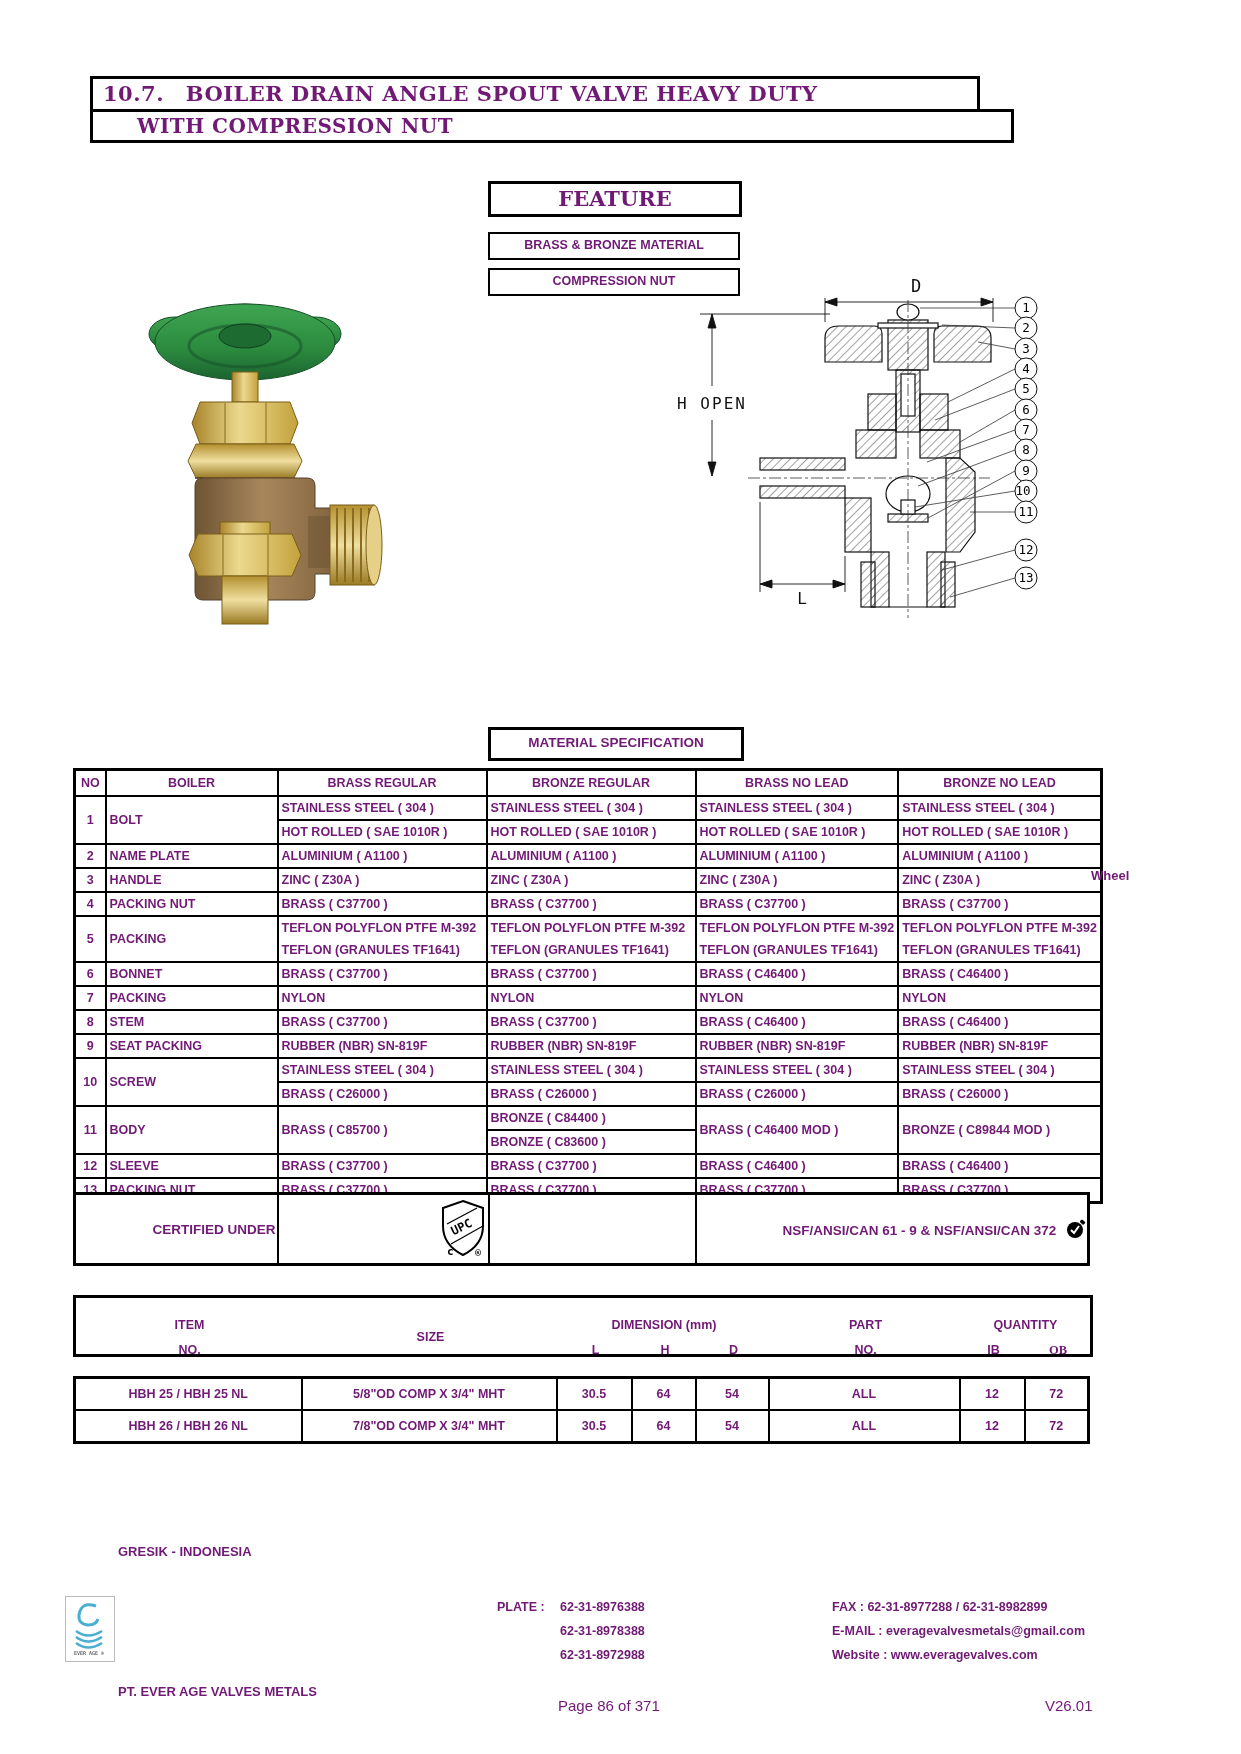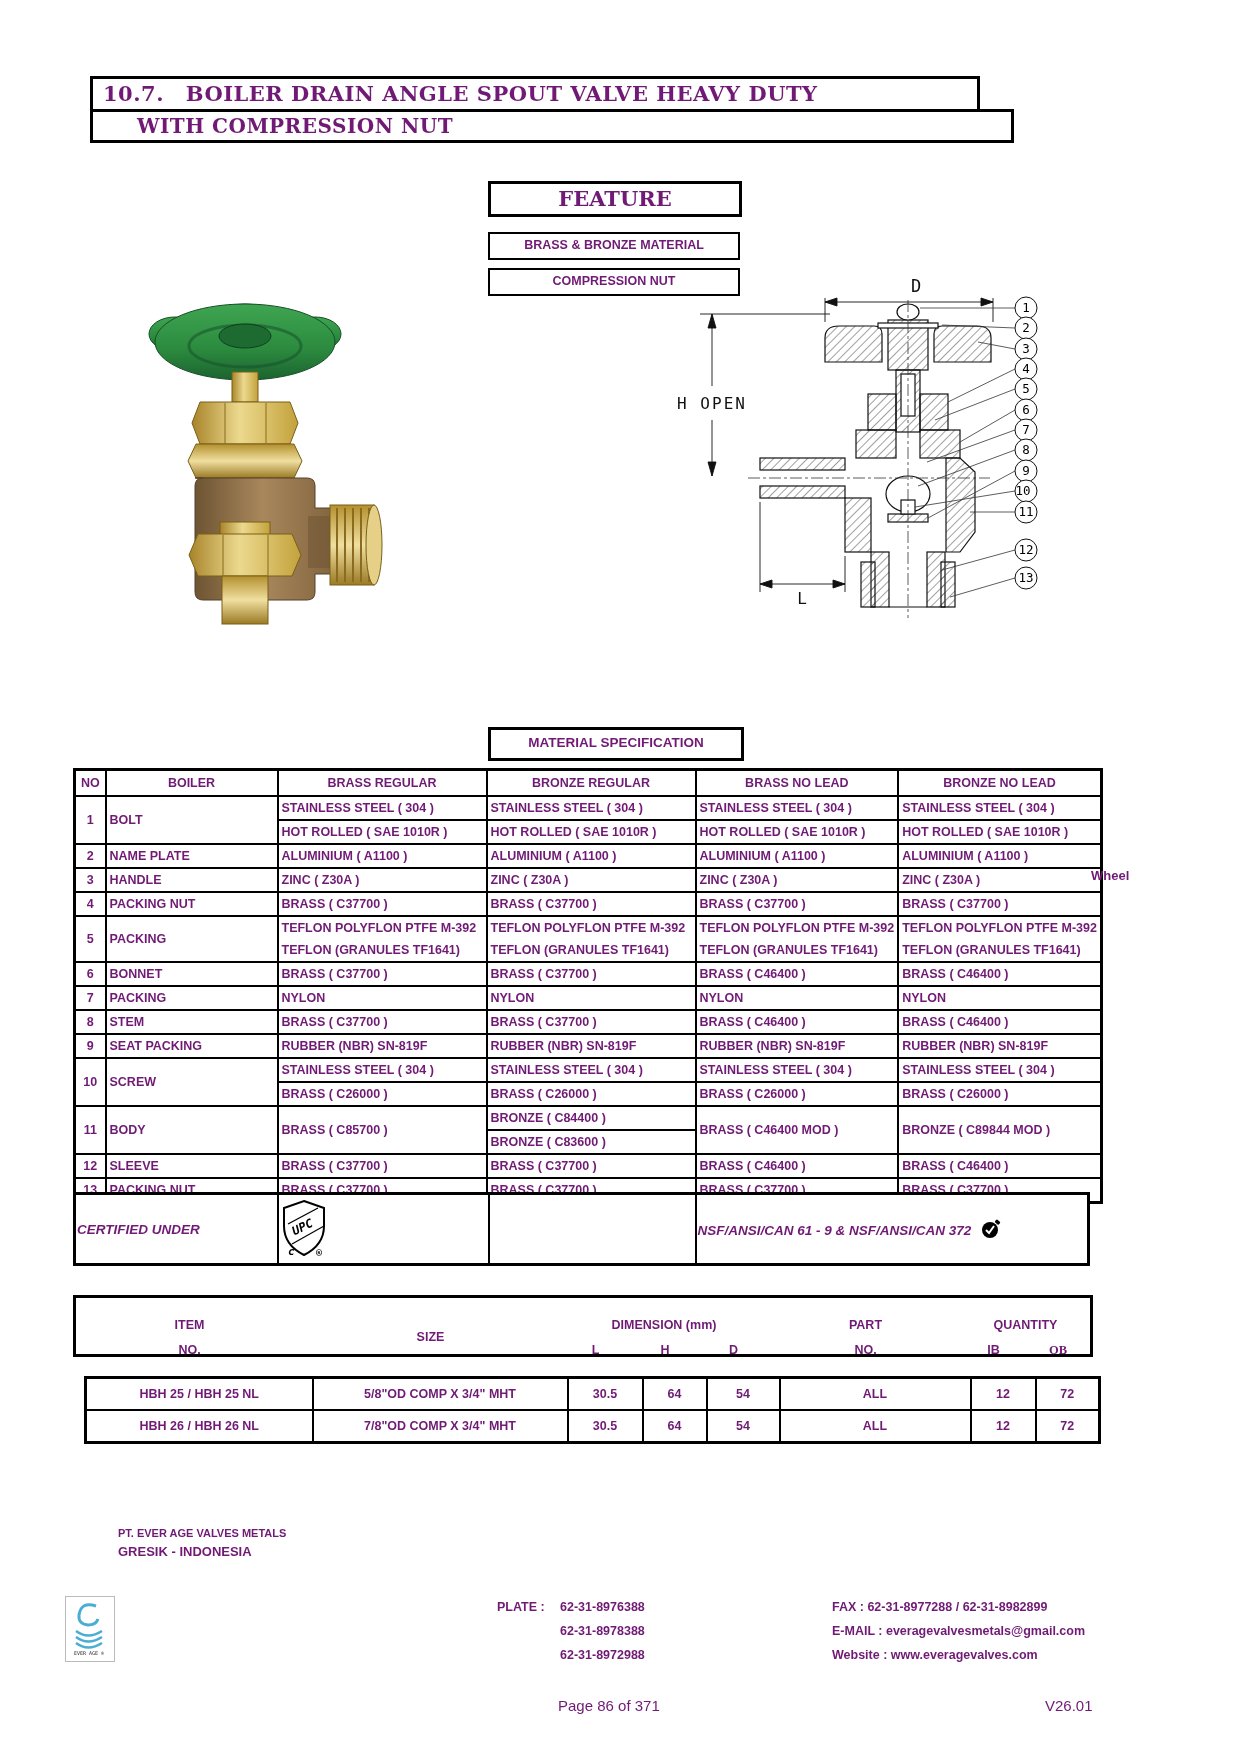--- a/index.html
+++ b/index.html
@@ -28,28 +28,28 @@
                         padding:0 3px;height:22px;overflow:hidden;white-space:nowrap;}
   .mtable th{text-align:center;height:24px;}
   .mtable td.c-no{text-align:center;padding:0;}
   .mtable td div{line-height:22px;}
   .mtable{border:3px solid #000;}
 
   .wheel-note{position:absolute;left:1091px;top:868px;font-size:13px;font-weight:bold;}
 
   
   .ctable{position:absolute;left:73px;top:1192px;border-collapse:collapse;table-layout:fixed;border:3px solid #000;background:#fff;}
-  .ctable td{border:2.5px solid #000;height:66px;text-align:left;vertical-align:middle;
-             font-size:13.5px;font-weight:bold;font-style:italic;}
+  .ctable td{border:2.5px solid #000;height:66px;text-align:right;vertical-align:middle;
+             font-size:13.5px;font-weight:bold;}
 
   
   .dim-header{position:absolute;left:73px;top:1295px;width:1014px;height:56px;border:3px solid #000;background:#fff;}
   .dim-header span{position:absolute;font-size:12.5px;font-weight:bold;text-align:center;margin-top:14px;}
 
-  .dtable{position:absolute;left:73px;top:1376px;border-collapse:collapse;table-layout:fixed;border:3px solid #000;background:#fff;margin-left:11px;}
+  .dtable{position:absolute;left:73px;top:1376px;border-collapse:collapse;table-layout:fixed;border:3px solid #000;background:#fff;}
   .dtable td{border:2px solid #000;height:28px;text-align:center;font-size:12.5px;font-weight:bold;white-space:nowrap;}
 
   
   .footer-text{position:absolute;font-size:12.5px;font-weight:bold;white-space:nowrap;}
   .logo-box{position:absolute;left:65px;top:1596px;width:48px;height:64px;border:1px solid #bbb;background:#fff;}
   .page-num{position:absolute;top:1697px;font-size:15px;}
 
   svg text{font-family:"DejaVu Sans Mono",monospace;}
 </style>
 </head>
@@ -505,21 +505,21 @@
 
   <div class="logo-box">
     <svg width="46" height="62" viewBox="0 0 46 62">
       <path d="M30,9 q-15,-5 -17,9 q-1,9 9,10 q8,0 10,-6" fill="none" stroke="#4aaed2" stroke-width="3"></path>
       <path d="M10,34 q12,9 26,0" fill="none" stroke="#4aaed2" stroke-width="2.5"></path>
       <path d="M10,40 q12,9 26,0" fill="none" stroke="#4aaed2" stroke-width="2.5"></path>
       <path d="M10,46 q12,9 26,0" fill="none" stroke="#4aaed2" stroke-width="2.5"></path>
       <text x="23" y="58" font-size="5" text-anchor="middle" fill="#333" font-family="Liberation Sans">EVER AGE ®</text>
     </svg>
   </div>
-  <div class="footer-text" style="left:118px;top:1527px;font-size:11px;">PT. EVER AGE VALVES METALS</div>
+  <div class="footer-text" style="left:118px;top:1684px;font-size:13px;">PT. EVER AGE VALVES METALS</div>
   <div class="footer-text" style="left:118px;top:1544px;font-size:13px;">GRESIK - INDONESIA</div>
 
   <div class="footer-text" style="left:497px;top:1600px;">PLATE :</div>
   <div class="footer-text" style="left:560px;top:1600px;">62-31-8976388</div>
   <div class="footer-text" style="left:560px;top:1624px;">62-31-8978388</div>
   <div class="footer-text" style="left:560px;top:1648px;">62-31-8972988</div>
 
   <div class="footer-text" style="left:832px;top:1600px;">FAX : 62-31-8977288 / 62-31-8982899</div>
   <div class="footer-text" style="left:832px;top:1624px;">E-MAIL : everagevalvesmetals@gmail.com</div>
   <div class="footer-text" style="left:832px;top:1648px;">Website : www.everagevalves.com</div>

